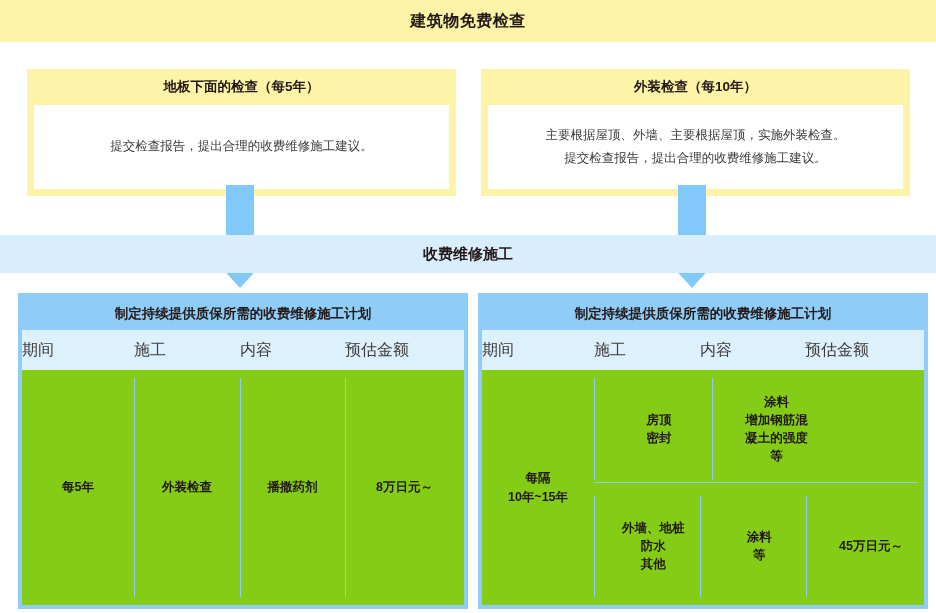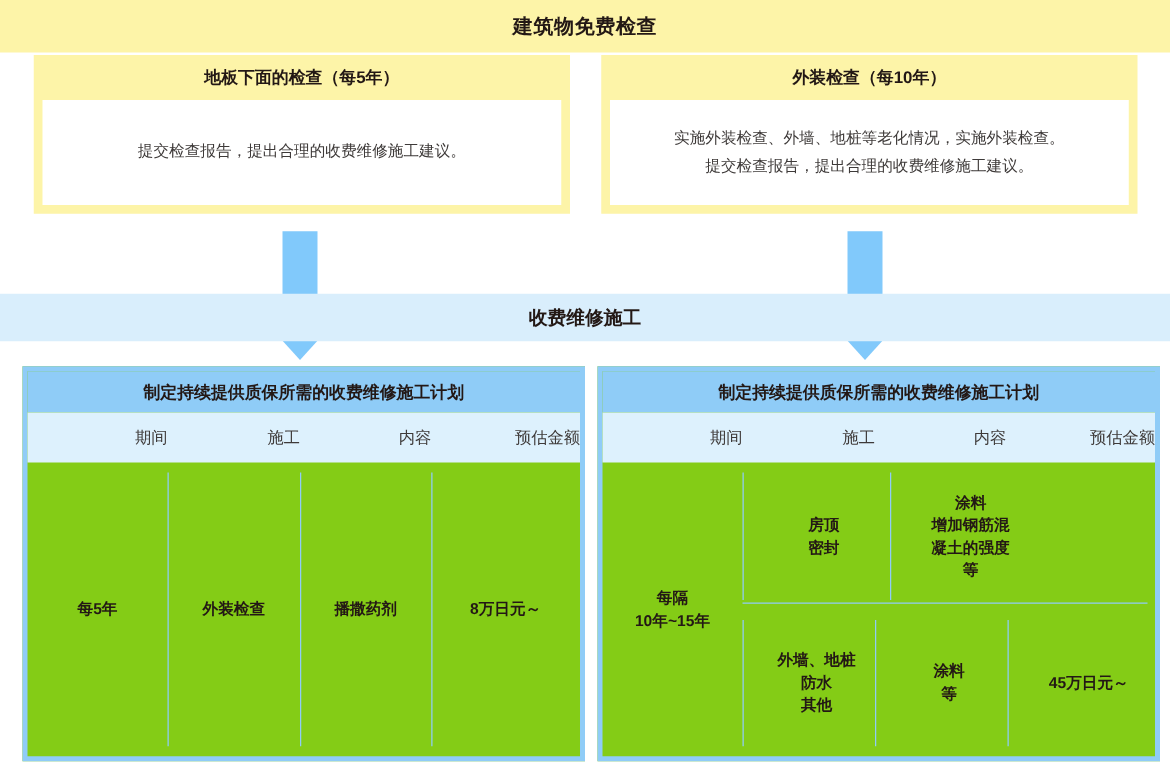--- a/index.html
+++ b/index.html
@@ -31,21 +31,21 @@
   .top-banner-title {
     font-size: 16px;
     font-weight: bold;
     letter-spacing: 0.5px;
     color: #231815;
   }
 
   
   .insp-card {
     position: absolute;
-    top: 44px;
+    top: 69px;
     width: 429px;
     height: 127px;
     background: #fdf4a8;
     box-sizing: border-box;
   }
   .insp-card.left  { left: 27px; }
   .insp-card.right { left: 481px; }
 
   .insp-card-head {
     height: 36px;
@@ -146,22 +146,22 @@
     color: #231815;
   }
 
   .plan-colhead {
     height: 40px;
     background: #ddf1fd;
     display: flex;
     align-items: center;
   }
   .plan-colhead .col {
-    text-align: right;
-    font-size: 13px;
+    text-align: left;
+    font-size: 16px;
     color: #3e3a39;
   }
 
   .plan-body {
     position: relative;
     height: 235px;
     display: flex;
   }
   .cellcol {
     position: relative;
@@ -225,21 +225,21 @@
 <div class="insp-card left">
   <div class="insp-card-head">地板下面的检查（每5年）</div>
   <div class="insp-card-body">
     <div class="insp-line">提交检查报告，提出合理的收费维修施工建议。</div>
   </div>
 </div>
 
 <div class="insp-card right">
   <div class="insp-card-head">外装检查（每10年）</div>
   <div class="insp-card-body">
-    <div class="insp-line">实施外装检查、外墙、地桩等老化情况，实施外装检查。</div>
+    <div class="insp-line">主要根据屋顶、外墙、主要根据屋顶，实施外装检查。</div>
     <div class="insp-line">提交检查报告，提出合理的收费维修施工建议。</div>
   </div>
 </div>
 
 <div class="arrow left">
   <div class="arrow-shaft"></div>
   <div class="arrow-head"></div>
 </div>
 <div class="arrow right">
   <div class="arrow-shaft"></div>

